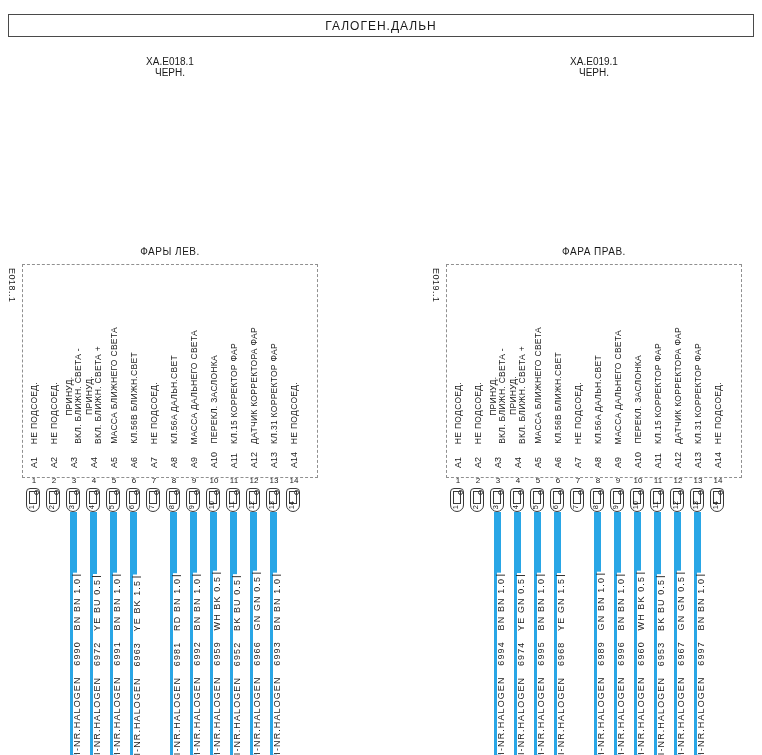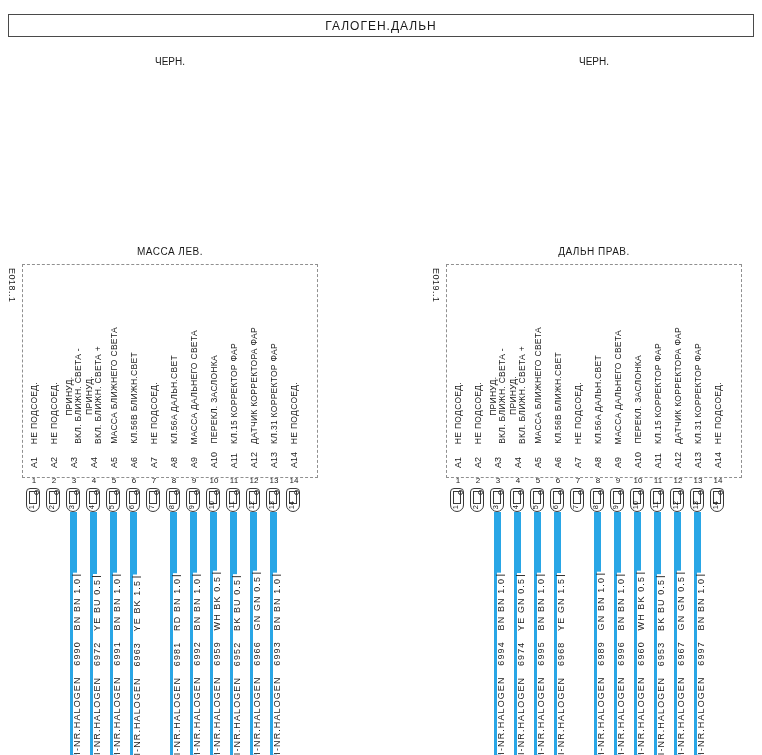--- a/index.html
+++ b/index.html
@@ -47,23 +47,24 @@
 </style>
 </head>
 <body>
 
 <div class="title-box">
   <span>ГАЛОГЕН.ДАЛЬН</span>
 </div>
 
 <div class="connector" style="left: 22px;">
     <div class="harness">
+      <div>XA.E018.1</div>
       <div>ЧЕРН.</div>
     </div>
-    <div class="box-title">МАССА ЛЕВ.</div>
+    <div class="box-title">ФАРЫ ЛЕВ.</div>
     <div class="code">E018..1</div>
     <div class="box"></div>
     <div class="cols">
       <div class="pincol" style="left: 0px;">
     <div class="func"><span class="vtext">НЕ ПОДСОЕД.</span></div>
     <div class="aterm"><span class="vtext">A1</span></div>
     <div class="pnum">1</div>
     <div class="term">
       <div class="term-inner"></div>
       <div class="term-circle"></div>
@@ -223,23 +224,24 @@
       <div class="term-inner"></div>
       <div class="term-circle"></div>
       <span class="term-num vtext">14</span>
     </div>
 
   </div>
     </div>
   </div>
 <div class="connector" style="left: 446px;">
     <div class="harness">
+      <div>XA.E019.1</div>
       <div>ЧЕРН.</div>
     </div>
-    <div class="box-title">ДАЛЬН ПРАВ.</div>
+    <div class="box-title">ФАРА ПРАВ.</div>
     <div class="code">E019..1</div>
     <div class="box"></div>
     <div class="cols">
       <div class="pincol" style="left: 0px;">
     <div class="func"><span class="vtext">НЕ ПОДСОЕД.</span></div>
     <div class="aterm"><span class="vtext">A1</span></div>
     <div class="pnum">1</div>
     <div class="term">
       <div class="term-inner"></div>
       <div class="term-circle"></div>

